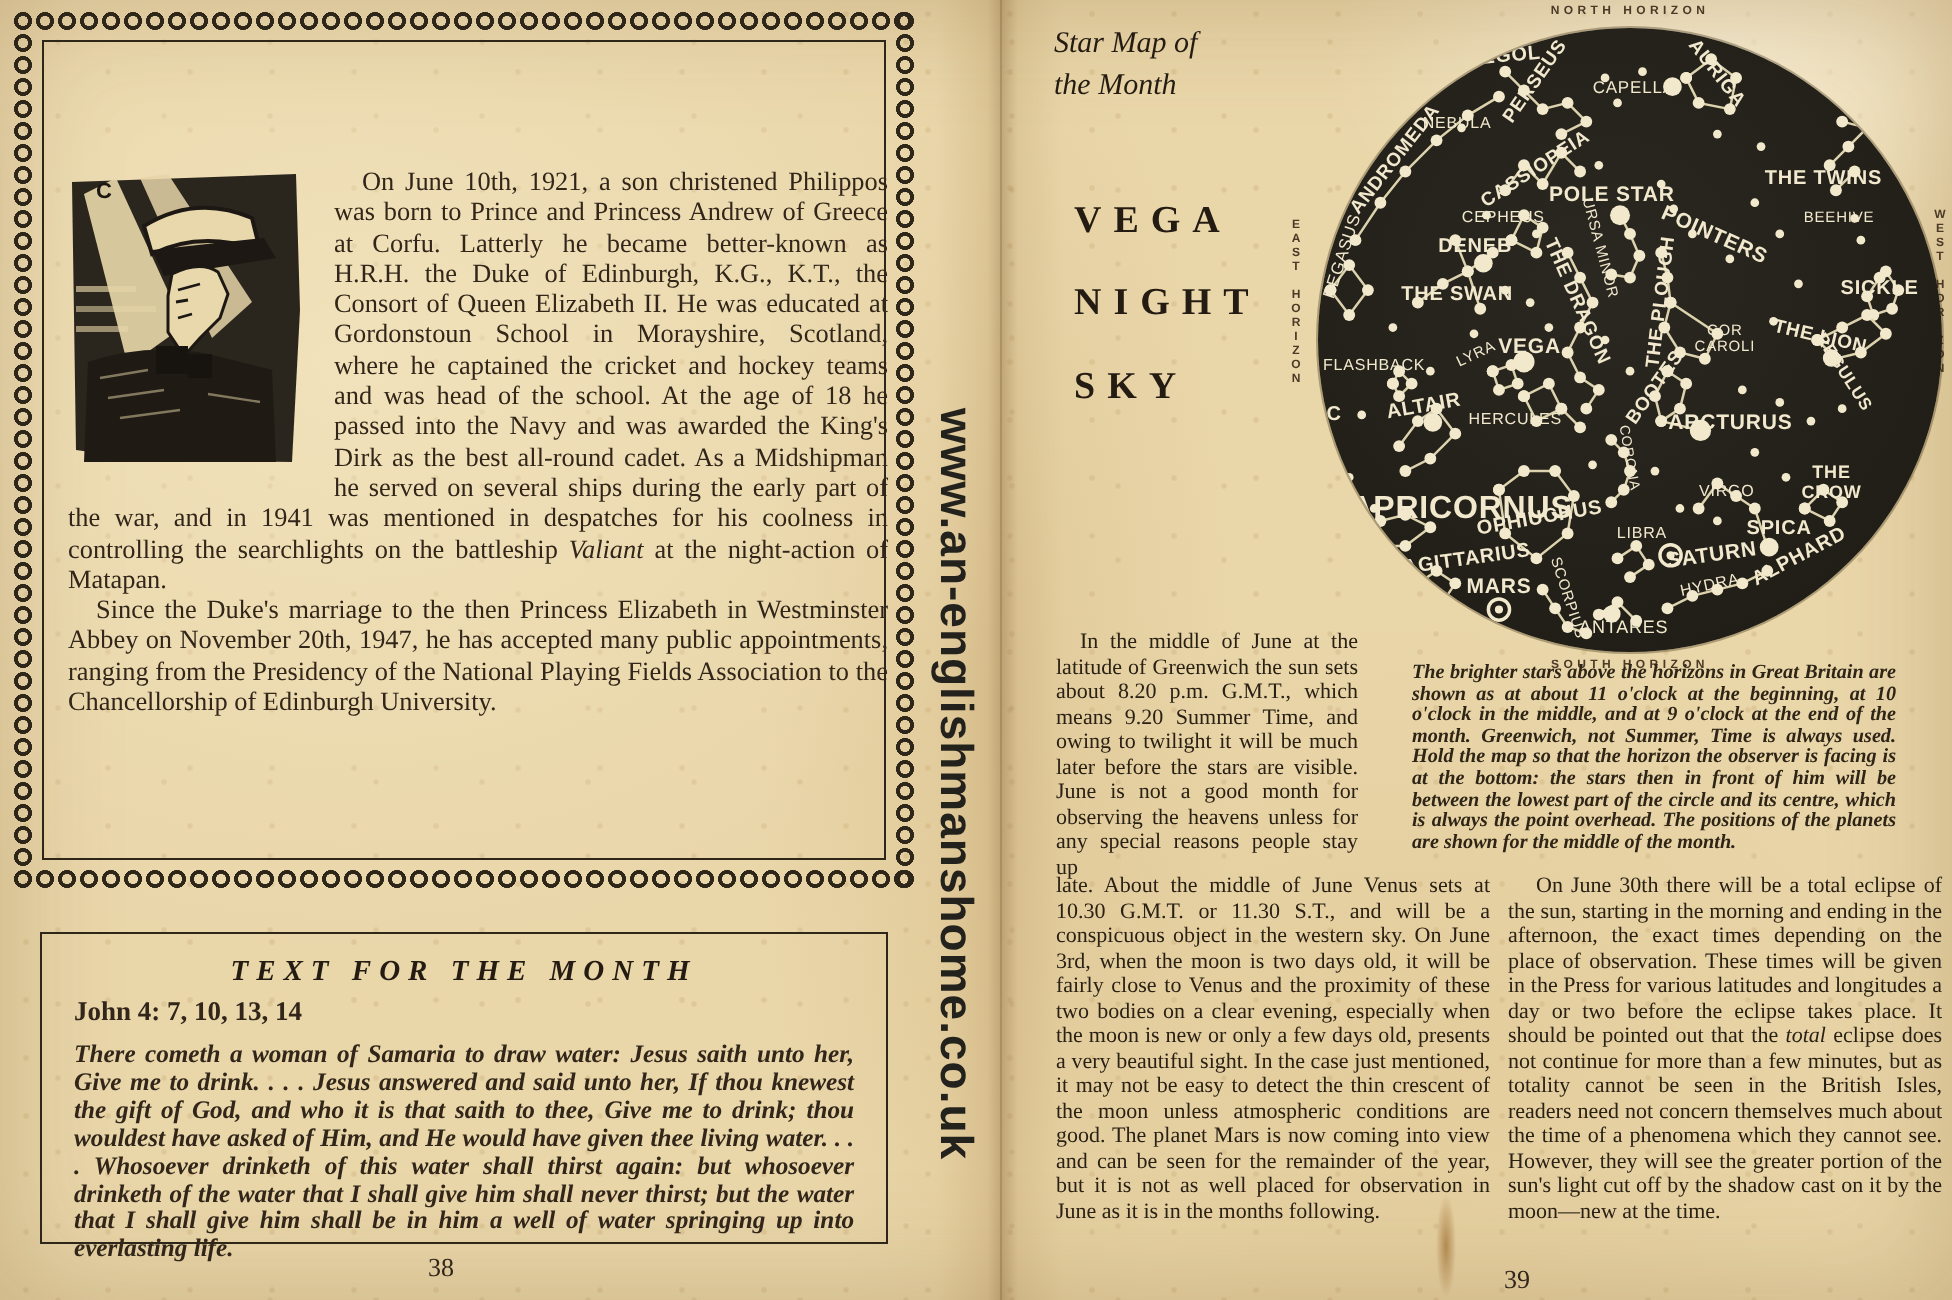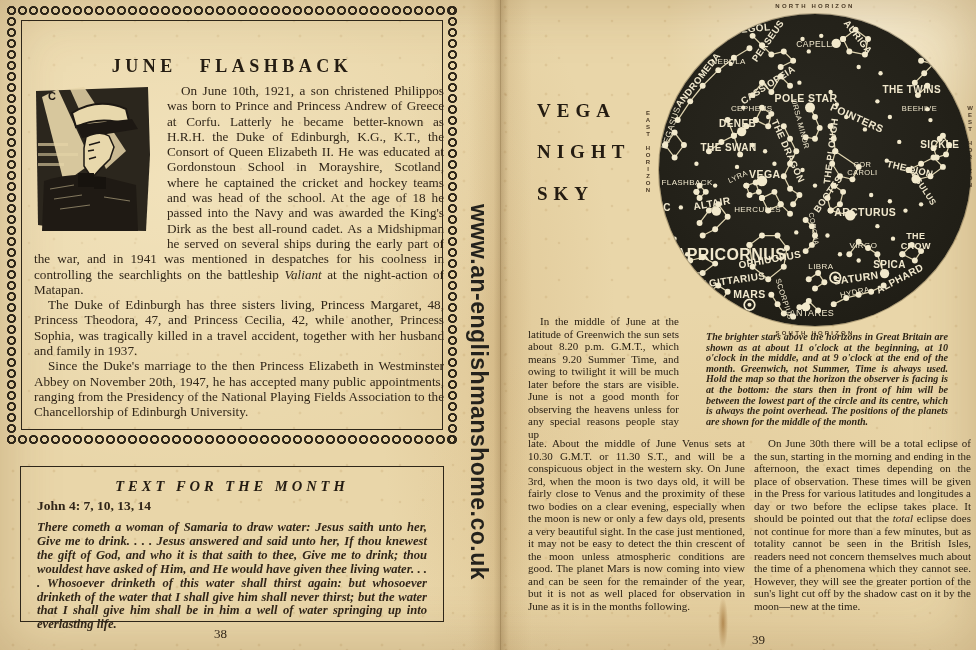--- a/index.html
+++ b/index.html
@@ -95,21 +95,20 @@
 
   <div class="page" id="left-page">
     <div id="ornate-frame">
       <div class="chain h t"></div>
       <div class="chain h b"></div>
       <div class="chain v l"></div>
       <div class="chain v r"></div>
       <div id="inner-line"></div>
     </div>
 
-    <h1 id="flash-title">JUNE FLASHBACK</h1>
 
     <div id="flash-body">
       <div id="cadet-art">
         <svg viewBox="0 0 118 148" width="118" height="148">
           <path fill="#2b261d" d="M2,6 L114,2 L116,70 L112,146 L40,145 L4,140 Z"></path>
           <polygon points="8,12 24,4 58,78 30,98" fill="#e6d5a8" opacity="0.92"></polygon>
           <polygon points="36,4 50,2 92,66 72,84" fill="#e6d5a8" opacity="0.85"></polygon>
           <rect x="4" y="58" width="30" height="3" fill="#e6d5a8" opacity="0.65"></rect>
           <rect x="4" y="68" width="40" height="3" fill="#e6d5a8" opacity="0.55"></rect>
           <rect x="4" y="78" width="26" height="3" fill="#e6d5a8" opacity="0.6"></rect>
@@ -118,36 +117,39 @@
           <path d="M52,52 Q66,45 75,51 L80,62 L76,74 L66,84 L58,93 L50,81 L50,63 Z" fill="#e8d8ac" stroke="#1d1813" stroke-width="1.5"></path>
           <path d="M55,60 L66,57 M54,66 L60,65 M55,74 L62,72" stroke="#1d1813" stroke-width="1.4" fill="none"></path>
           <path d="M10,96 Q40,86 70,92 L102,100 L104,146 L8,146 Z" fill="#1f1a14"></path>
           <path d="M16,104 L40,100 M20,114 L48,110 M26,124 L56,120 M70,112 L96,116" stroke="#e6d5a8" stroke-width="1.2" opacity="0.5" fill="none"></path>
           <rect x="44" y="88" width="16" height="14" fill="#17130e"></rect>
           <rect x="60" y="92" width="12" height="12" fill="#17130e"></rect>
         </svg>
         <span id="cadet-c">C</span>
       </div>
       <p><span>On June 10th, 1921, a son christened Philippos was born to Prince and Princess Andrew of Greece at Corfu. Latterly he became better-known as H.R.H. the Duke of Edinburgh, K.G., K.T., the Consort of Queen Elizabeth II. He was educated at Gordonstoun School in Morayshire, Scotland, where he captained the cricket and hockey teams and was head of the school. At the age of 18 he passed into the Navy and was awarded the King's Dirk as the best all-round cadet. As a Midshipman he served on several ships during the early part of the war, and in 1941 was mentioned in despatches for his coolness in controlling the searchlights on the battleship </span><span class="ital">Valiant</span><span> at the night-action of Matapan.</span></p>
-      <p>The Duke of Edinburgh has three sisters living, Princess Margaret, 48, Princess Theodora, 47, and Princess Cecilia, 42, while another, Princess Sophia, was tragically killed in a travel accident, together with her husband and family in 1937.</p>
       <p>Since the Duke's marriage to the then Princess Elizabeth in Westminster Abbey on November 20th, 1947, he has accepted many public appointments, ranging from the Presidency of the National Playing Fields Association to the Chancellorship of Edinburgh University.</p>
     </div>
 
     <div id="month-box">
       <p id="month-heading">TEXT FOR THE MONTH</p>
       <p id="month-ref">John 4: 7, 10, 13, 14</p>
       <p id="month-body">There cometh a woman of Samaria to draw water: Jesus saith unto her, Give me to drink. . . . Jesus answered and said unto her, If thou knewest the gift of God, and who it is that saith to thee, Give me to drink; thou wouldest have asked of Him, and He would have given thee living water. . . . Whosoever drinketh of this water shall thirst again: but whosoever drinketh of the water that I shall give him shall never thirst; but the water that I shall give him shall be in him a well of water springing up into everlasting life.</p>
     </div>
 
     <div class="page-num" id="page-num-38">38</div>
   </div>
 
   <div id="watermark">www.an-englishmanshome.co.uk</div>
 
   <div class="page" id="right-page">
+    <div id="kicker">
+      <div>Star Map of</div>
+      <div>the Month</div>
+    </div>
 
     <div class="sky-line" id="sky-1">VEGA</div>
     <div class="sky-line" id="sky-2">NIGHT</div>
     <div class="sky-line" id="sky-3">SKY</div>
 
     <div class="horizon" id="horizon-n">NORTH HORIZON</div>
     <div class="horizon" id="horizon-s">SOUTH HORIZON</div>
     <div class="horizon" id="horizon-e">EAST HORIZON</div>
     <div class="horizon" id="horizon-w">WEST HORIZON</div>
 

